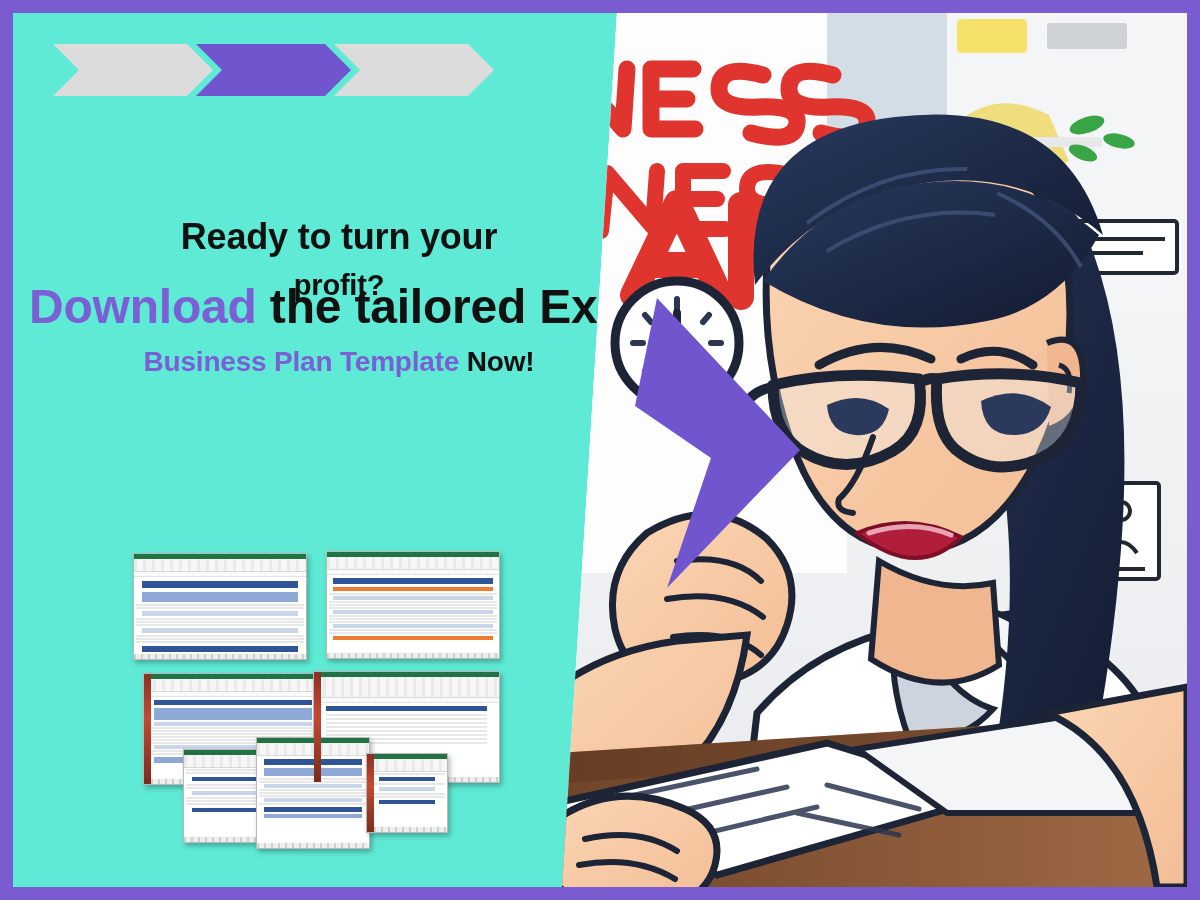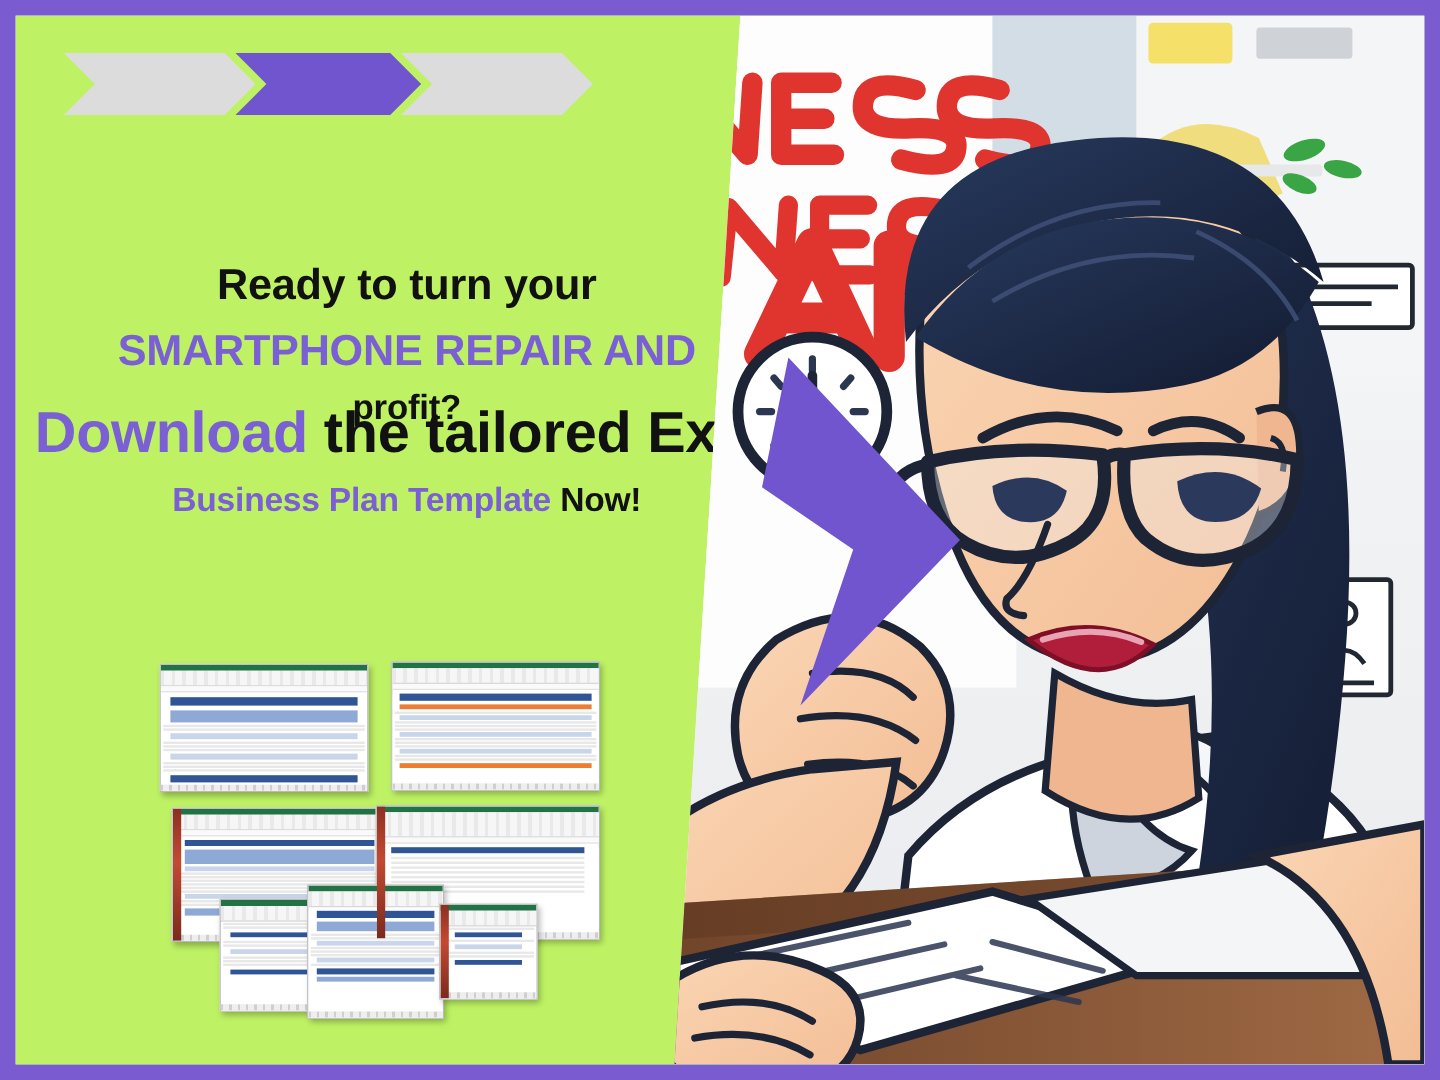--- a/index.html
+++ b/index.html
@@ -12,21 +12,21 @@
   .poster{
     position:relative;
     width:1200px;height:900px;
     box-sizing:border-box;
     border:13px solid #7a5cd0;
     background:#ffffff;
     overflow:hidden;
   }
   .canvas{
     position:absolute;inset:0;
-    background:#bef264;
+    background:#5eead4;
     overflow:hidden;
   }
 
   
   .chevrons{
     position:absolute;left:30px;top:31px;
     width:420px;height:52px;
   }
   .chev{
     position:absolute;top:0;height:52px;
@@ -128,21 +128,20 @@
   <div class="canvas">
 
     <div class="chevrons">
       <div class="chev grey chev-1"></div>
       <div class="chev purple chev-2"></div>
       <div class="chev grey chev-3"></div>
     </div>
 
     <div class="headline">
       <span class="ln ln-1">Ready to turn your</span>
-      <span class="ln ln-2 accent">SMARTPHONE REPAIR AND</span>
       <span class="ln ln-4">profit?</span>
       <span class="ln ln-5"><span class="accent">Download</span><span> the tailored Excel</span></span>
       <span class="ln ln-6"><span class="accent">Business Plan Template</span><span> Now!</span></span>
     </div>
 
     <div class="collage">
 
       <div class="sheet s1">
         <div class="titlebar"></div>
         <div class="ribbon"></div>

